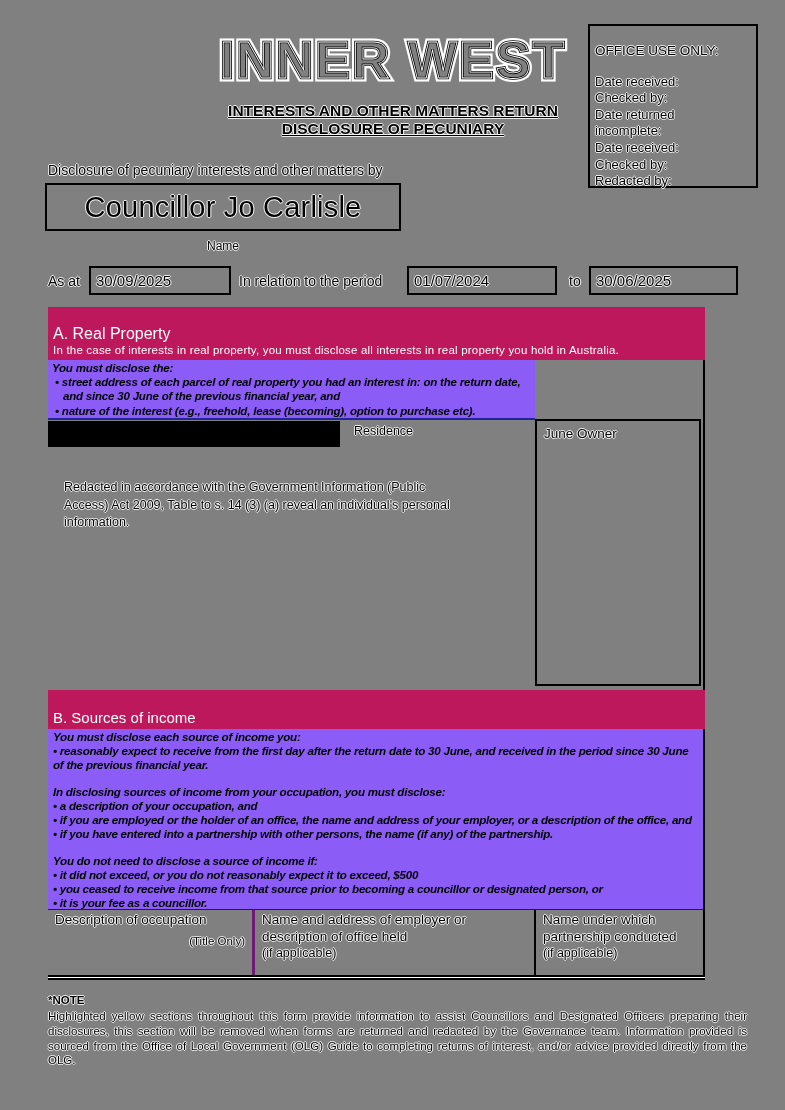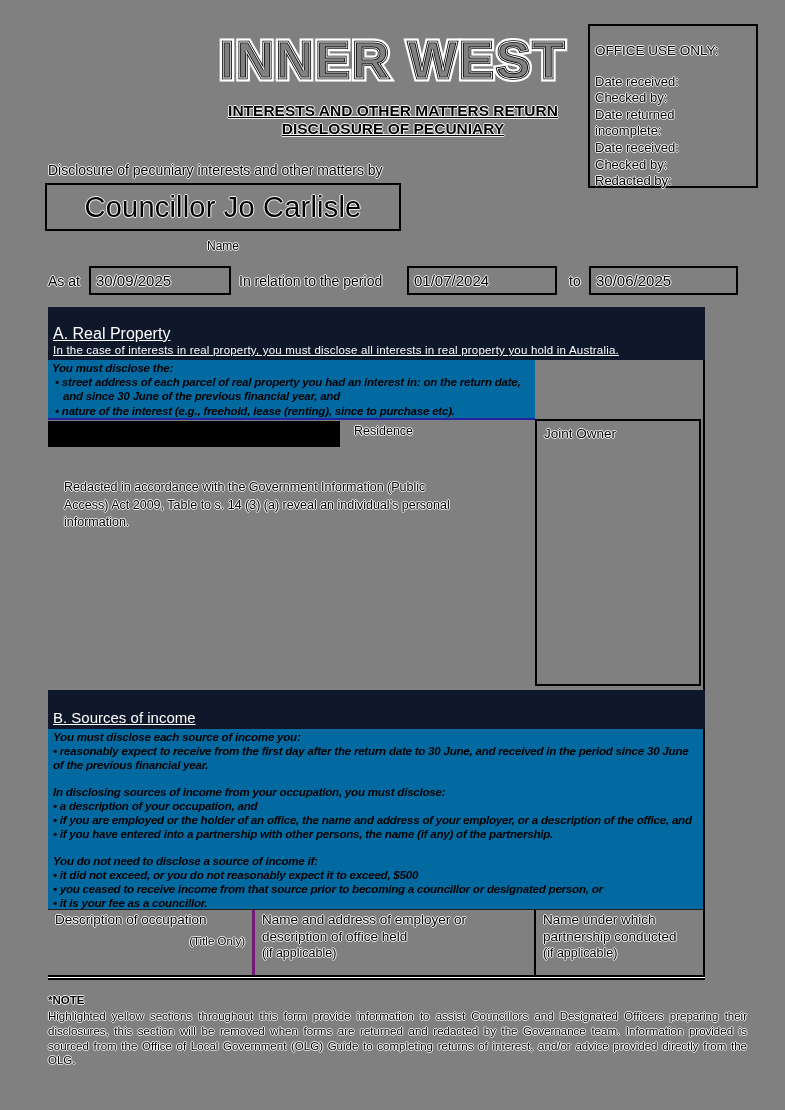--- a/index.html
+++ b/index.html
@@ -36,26 +36,26 @@
   .name-caption { left:45px; top:239px; width:356px; text-align:center; font-size:12px; }
 
   .date-label { font-size:14px; }
   .date-box {
     border:2px solid #000; box-sizing:border-box; height:29px;
     font-size:15px; line-height:25px; padding-left:5px;
   }
 
   
   .section { position:absolute; left:48px; width:657px; }
-  .sec-header { background:#0f172a; color:#fff;text-decoration:underline; }
+  .sec-header { background:#be185d; color:#fff; }
   .sec-heading { font-size:16px; line-height:19px; padding:17px 5px 0; }
   .sec-subheading { font-size:11.5px; padding:1px 5px 0; letter-spacing:.2px; }
 
   .yellow {
-    background:#0369a1; box-sizing:border-box;
+    background:#8b5cf6; box-sizing:border-box;
     font-style:italic; font-weight:bold;
   }
   .a-yellow {
     left:0; top:53px; width:487px; height:60px;
     border-bottom:2px solid #2323a0; padding:1px 4px 0 4px;
     font-size:11.5px; line-height:14.2px; letter-spacing:-0.2px;
   }
   .a-bullet { padding-left:11px; text-indent:-8px; }
   .a-bullet::before { content:"• "; }
 
@@ -152,31 +152,31 @@
 
   <div class="section" style="top:307px; height:383px;">
     <div class="sec-header" style="height:53px;">
       <div class="sec-heading">A. Real Property</div>
       <div class="sec-subheading">In the case of interests in real property, you must disclose all interests in real property you hold in Australia.</div>
     </div>
 
     <div class="abs yellow a-yellow">
       <div>You must disclose the:</div>
       <div class="a-bullet">street address of each parcel of real property you had an interest in: on the return date, and since 30 June of the previous financial year, and</div>
-      <div class="a-bullet">nature of the interest (e.g., freehold, lease (renting), since to purchase etc).</div>
+      <div class="a-bullet">nature of the interest (e.g., freehold, lease (becoming), option to purchase etc).</div>
     </div>
 
 
     <div class="abs a-redact-bar"></div>
     <div class="abs a-residence halo">Residence</div>
 
     <div class="abs a-notice halo">Redacted in accordance with the Government Information (Public Access) Act 2009, Table to s. 14 (3) (a) reveal an individual's personal information.</div>
 
     <div class="abs a-joint">
-      <span class="halo">Joint Owner</span>
+      <span class="halo">June Owner</span>
     </div>
 
     <div class="abs v-border" style="left:655px; top:53px; height:330px;"></div>
   </div>
 
   <div class="section" style="top:690px; height:290px;">
     <div class="sec-header" style="height:39px;">
       <div class="sec-heading" style="font-size:15px; padding-top:18px;">B. Sources of income</div>
     </div>
 

